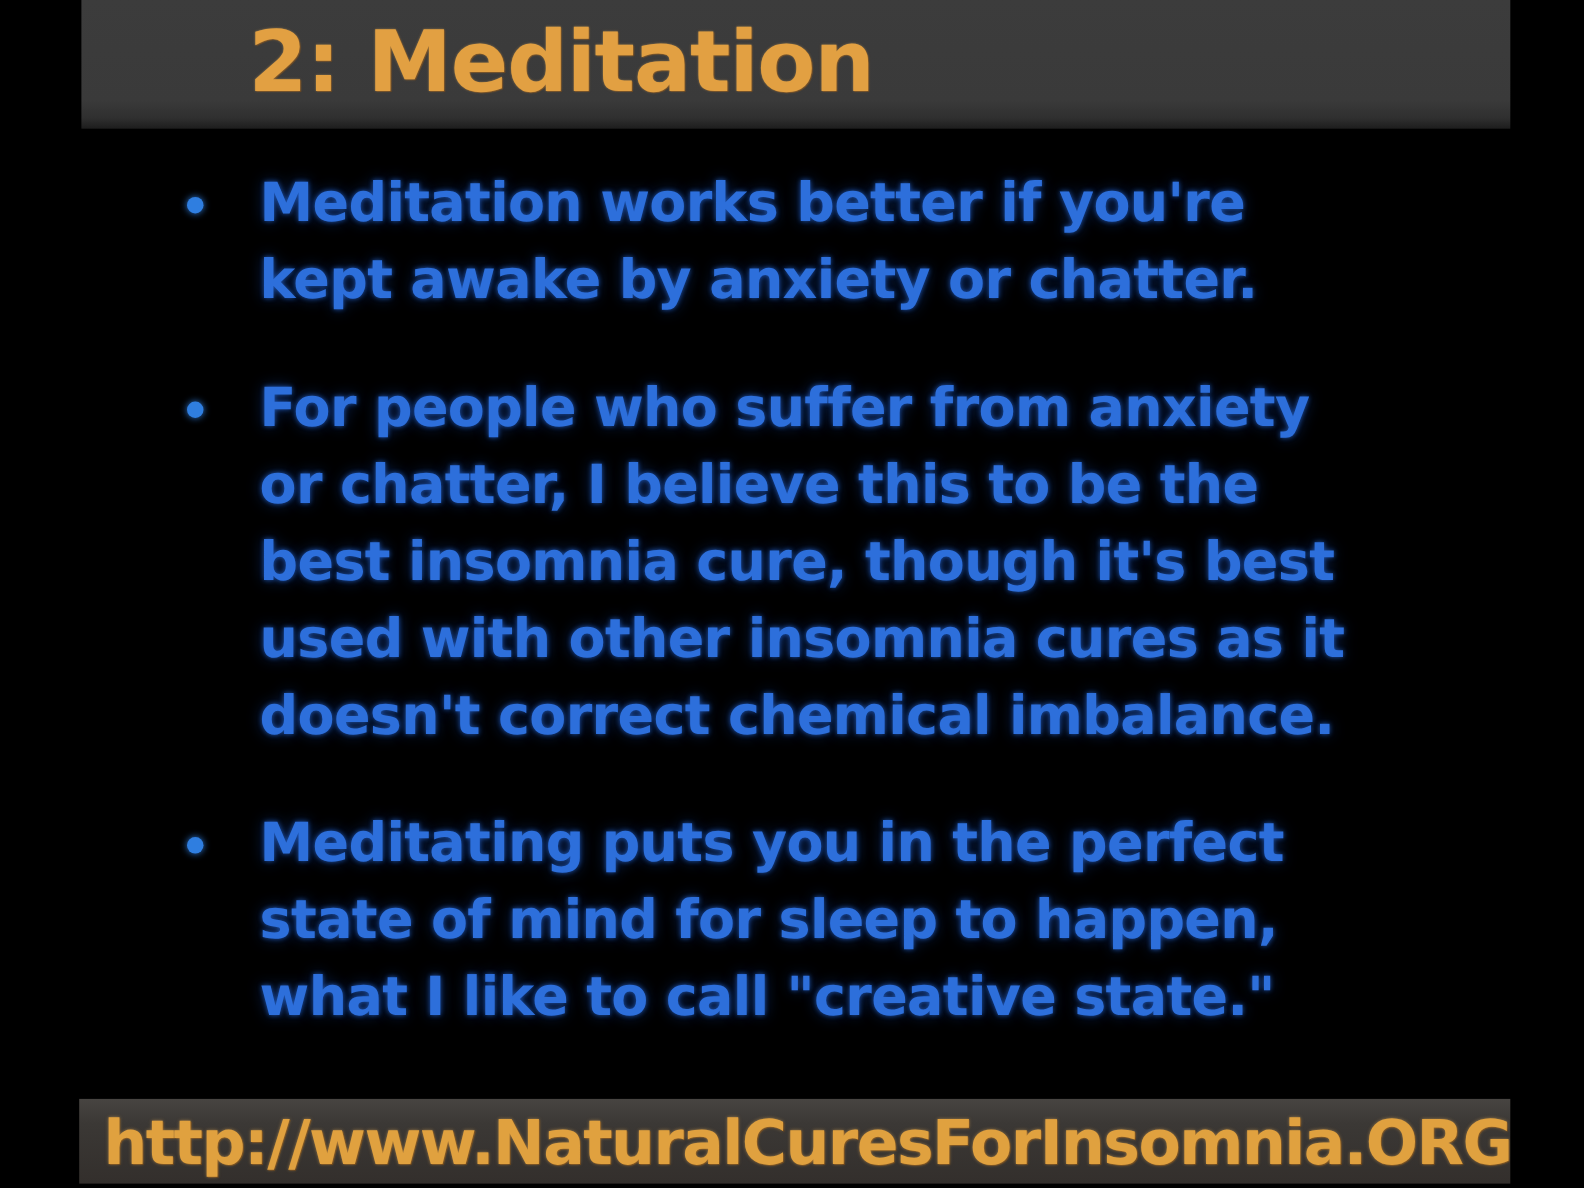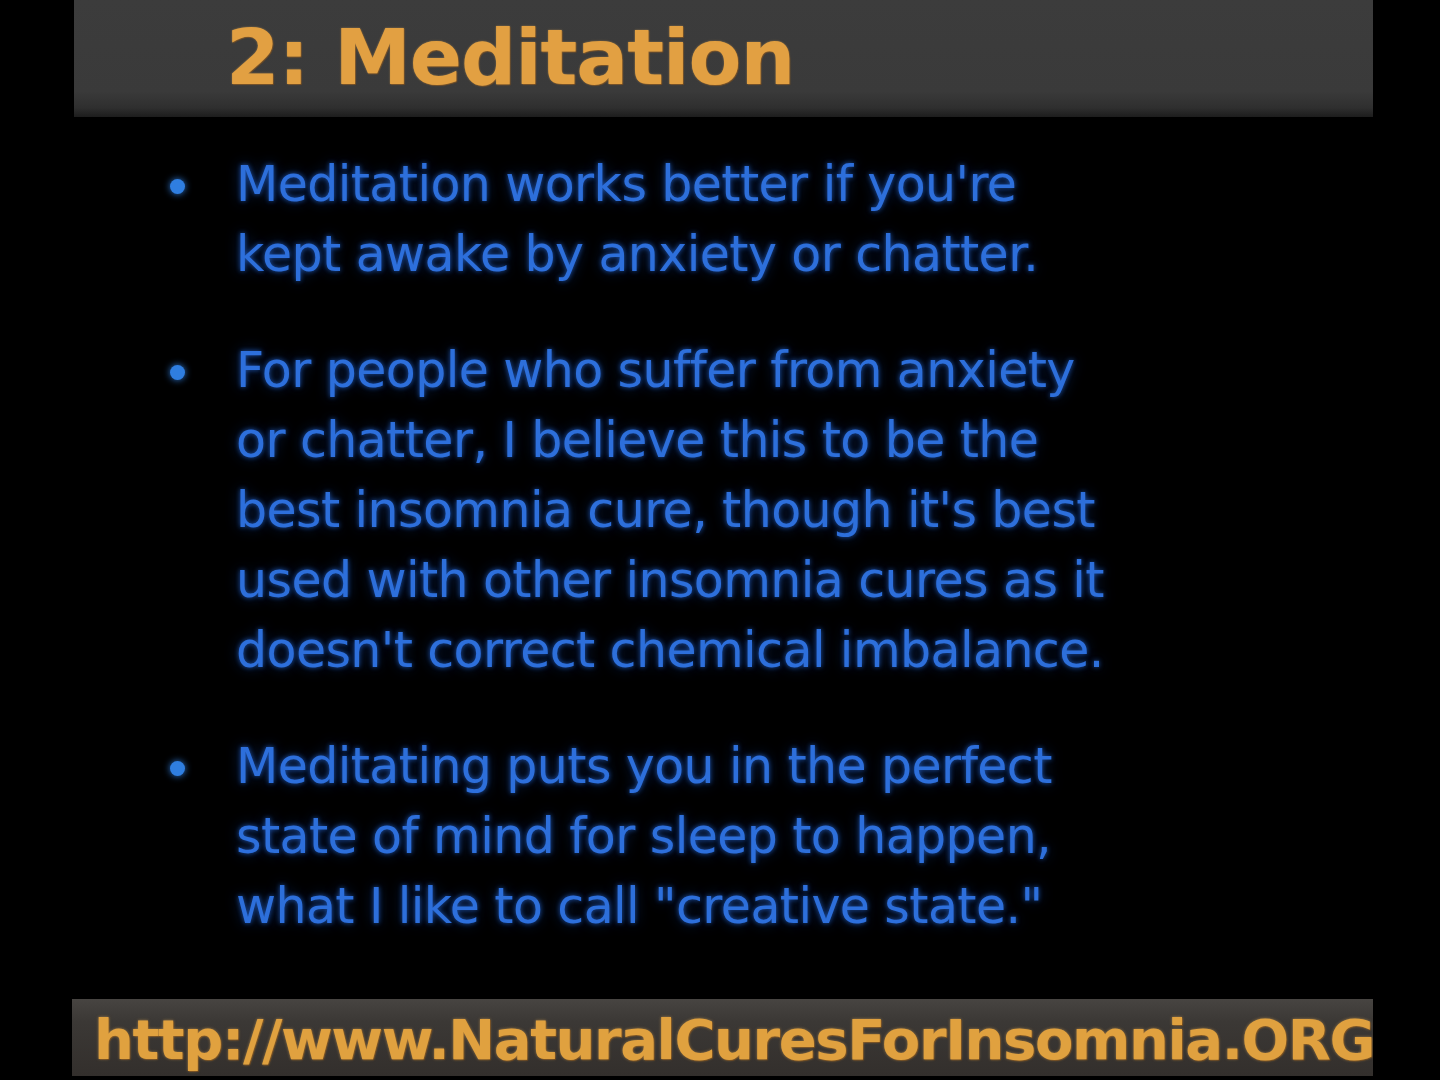--- a/index.html
+++ b/index.html
@@ -75,21 +75,21 @@
     width: 15px;
     height: 15px;
     border-radius: 50%;
     background: #2f7ee0;
     box-shadow: 0 0 7px rgba(50,130,230,0.95);
   }
 
   .bullet-text {
     display: block;
     font-family: "DejaVu Sans", sans-serif;
-    font-weight: normal;
+    font-weight: bold;
     font-size: 49px;
     line-height: 70px;
     letter-spacing: -0.6px;
     color: #2d6fdb;
     text-shadow:
        0 0 5px rgba(40,110,225,0.75),
        0 0 14px rgba(25,80,190,0.45);
     white-space: pre-line;
   }
 

